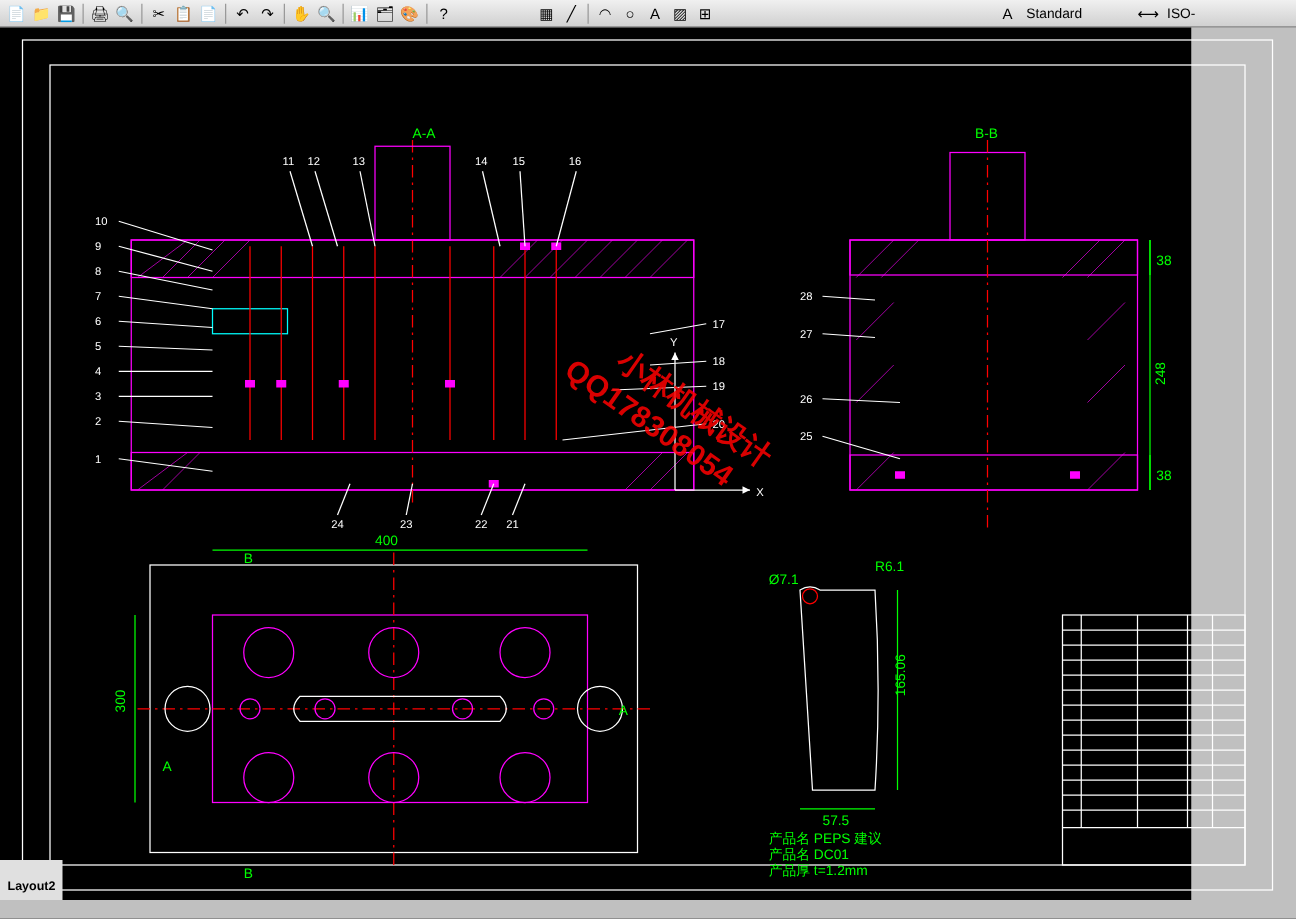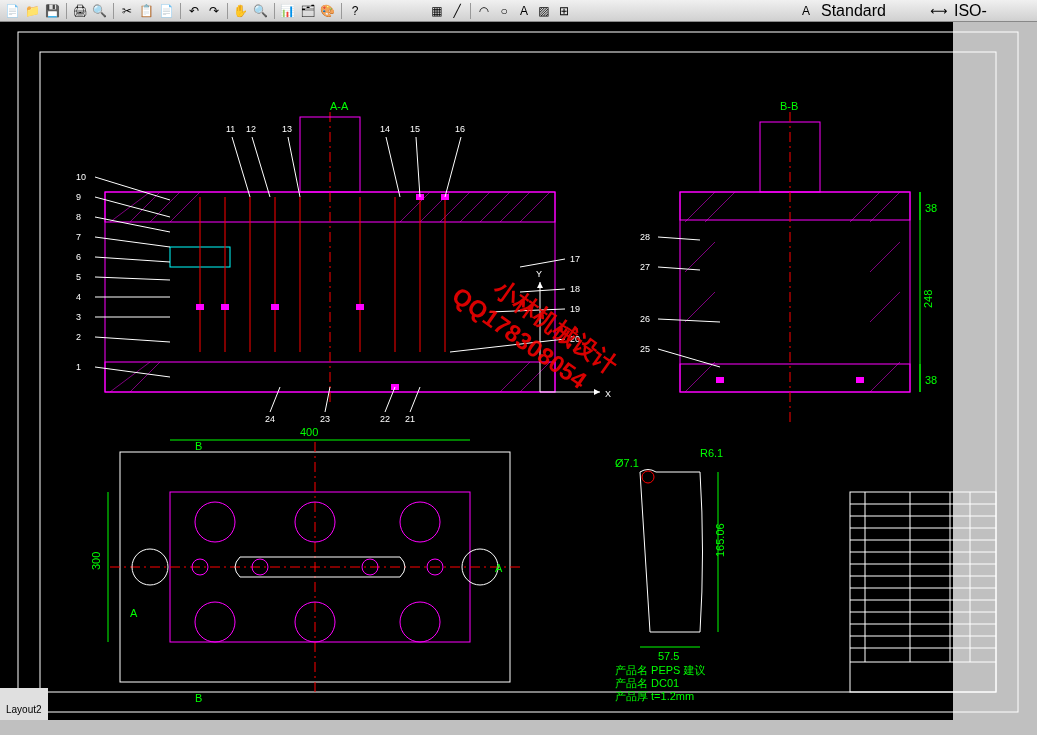--- a/index.html
+++ b/index.html
@@ -1,32 +1,32 @@
 <!DOCTYPE html>
 <html><head>
 <meta charset="utf-8">
 <style>
 * { margin: 0; padding: 0; box-sizing: border-box; }
 body { width: 1037px; height: 735px; background: #c0c0c0; font-family: Arial, sans-serif; overflow: hidden; }
 .toolbar { height: 22px; background: linear-gradient(#f0f0f0, #d0d0d0); border-bottom: 1px solid #888; display: flex; align-items: center; padding: 0 4px; gap: 2px; }
 .tool-btn { width: 18px; height: 18px; display: inline-flex; align-items: center; justify-content: center; cursor: pointer; font-size: 12px; }
 .tool-sep { width: 1px; height: 16px; background: #999; margin: 0 2px; }
-.style-label { font-size: 16px; color: #000; margin-left: 4px; text-align: center; }
+.style-label { font-size: 11px; color: #000; margin-left: 4px; text-align: center; }
 .cad-area { width: 953px; height: 698px; background: #000; position: relative; }
 .magenta { stroke: #f0f; fill: none; }
 .red { stroke: #f00; fill: none; }
 .green { stroke: #0f0; fill: none; }
 .white { stroke: #fff; fill: none; }
 .cyan { stroke: #0ff; fill: none; }
 svg text { font-family: Arial; }
 .hatch { stroke: #f0f; stroke-width: 0.5; }
 .label-green { fill: #0f0; font-size: 11px; }
 .label-white { fill: #fff; font-size: 9px; }
 .watermark { fill: #f00; font-size: 24px; font-weight: bold; opacity: 0.85; }
-.tab-bar { position: absolute; bottom: 0; left: 0; height: 15px; background: #e0e0e0; font-size: 10px; padding: 16px 6px; }
+.tab-bar { position: absolute; bottom: 0; left: 0; height: 15px; background: #e0e0e0; font-size: 10px; padding: 16px 6px; font-weight: bold; }
 </style>
 </head>
 <body>
 
 <div class="toolbar">
   <span class="tool-btn">📄</span>
   <span class="tool-btn">📁</span>
   <span class="tool-btn">💾</span>
   <span class="tool-sep"></span>
   <span class="tool-btn">🖨</span>

